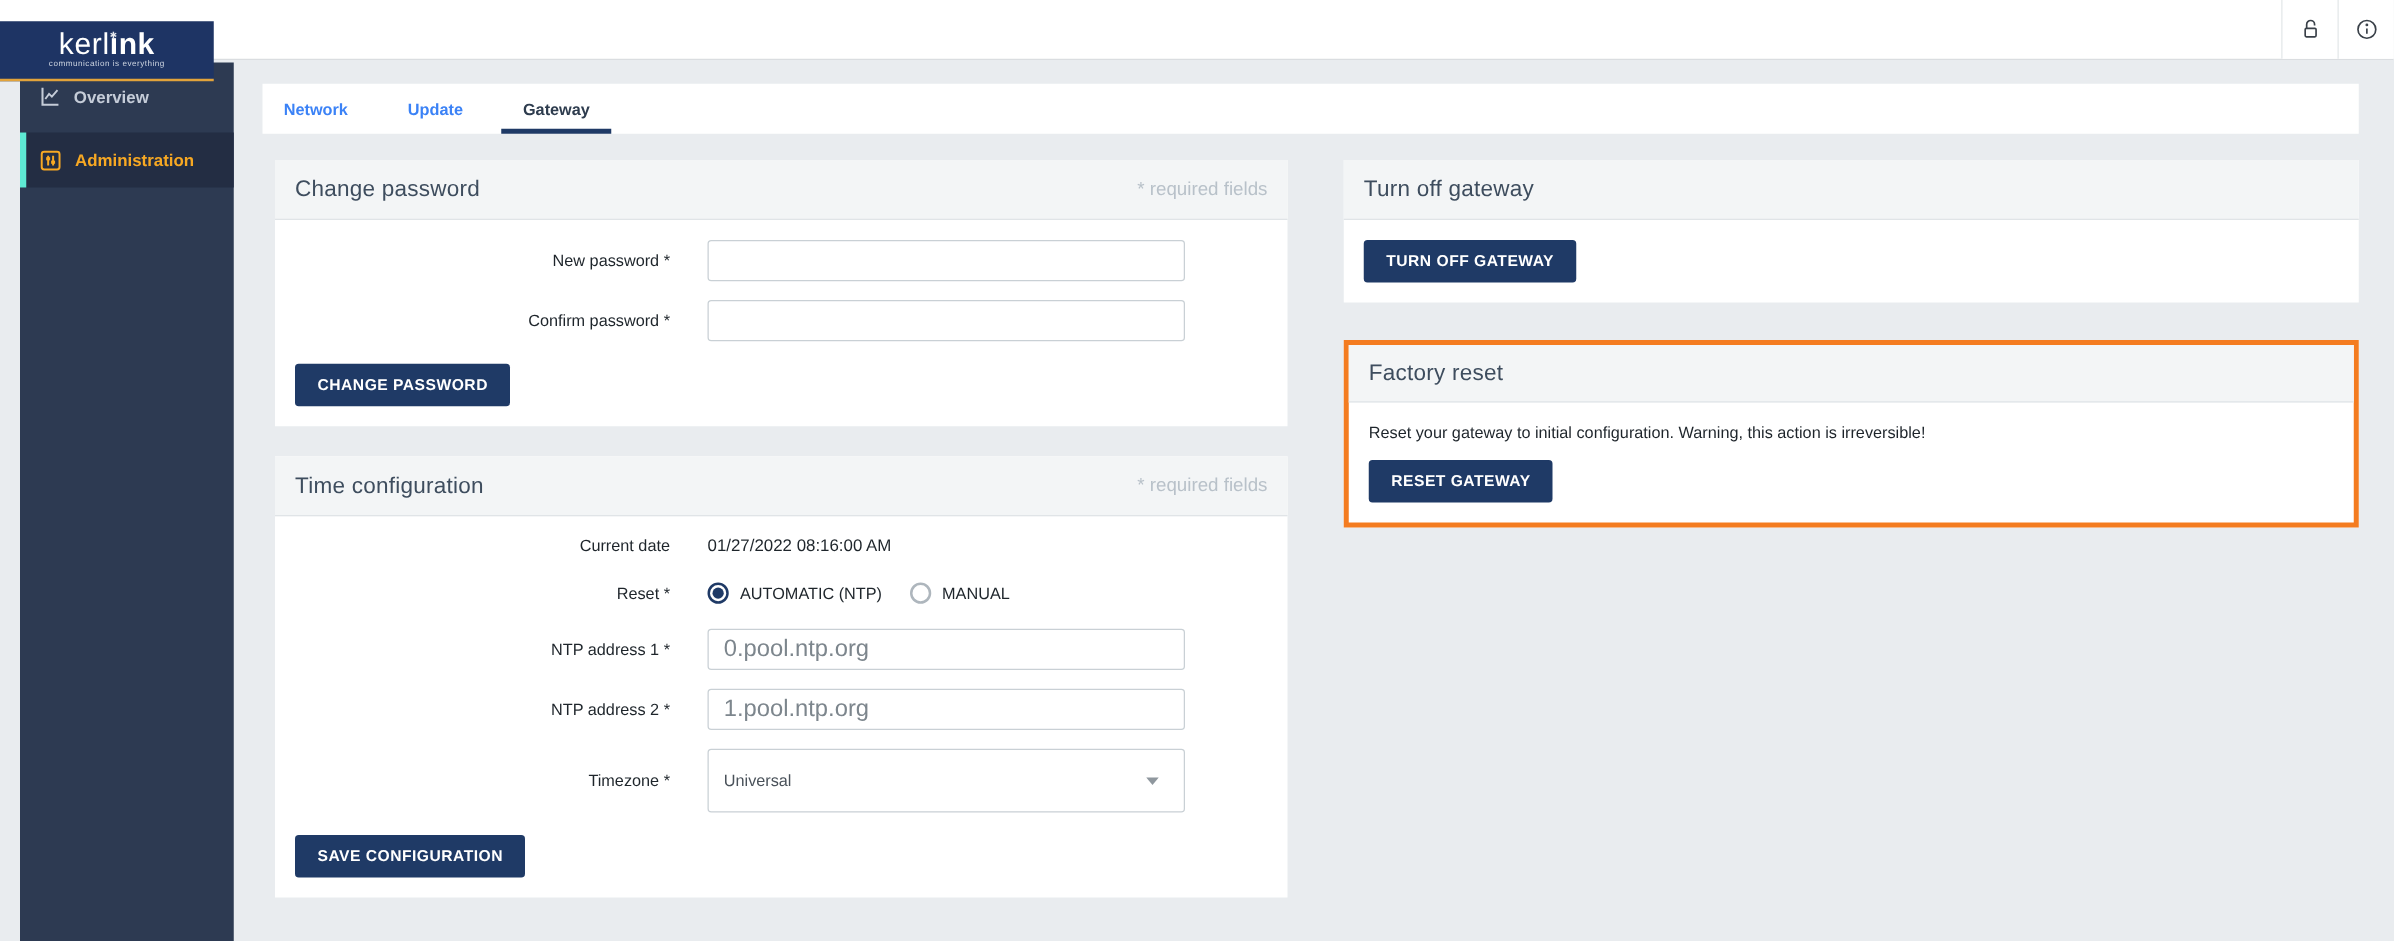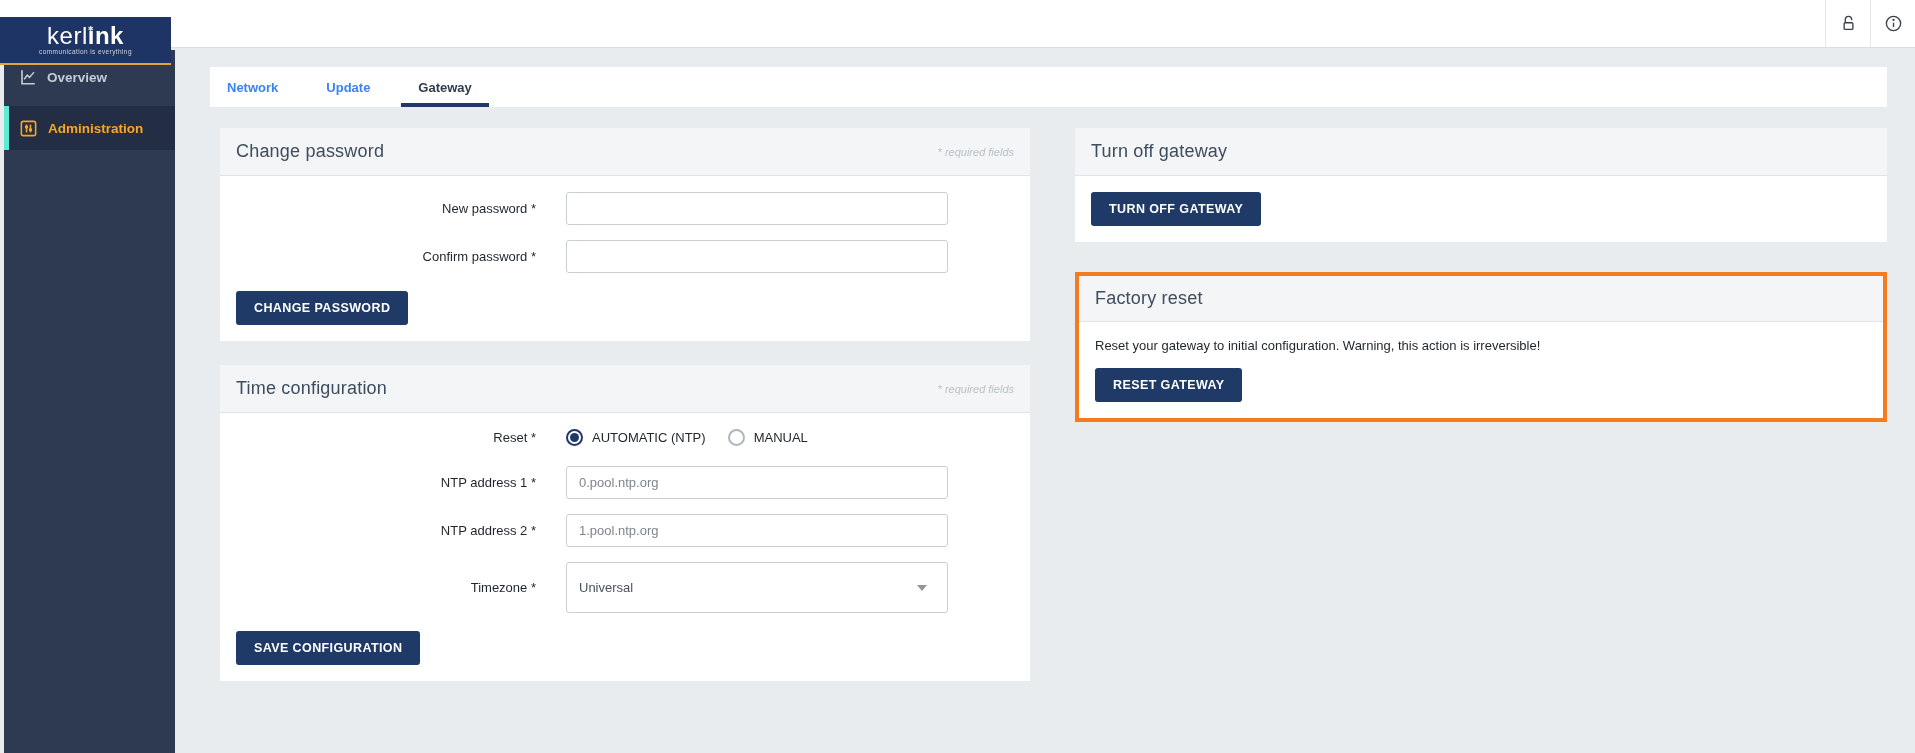--- a/index.html
+++ b/index.html
@@ -36,21 +36,21 @@
   }
   .header-actions { display:flex; height:100%; }
   .hicon {
     width:45px; height:100%; background:#ffffff; border:none;
     border-left:1px solid #e4e7e9; display:flex; align-items:center; justify-content:center;
     cursor:pointer;
   }
   .hicon svg { display:block; }
   
   .sidebar {
-    position:absolute; left:4px; top:50px; width:171px; height:703px;
+    position:absolute; left:16px; top:50px; width:171px; height:703px;
     background:#2d3a52; z-index:4;
   }
   .side-item {
     display:flex; align-items:center; gap:10px;
     height:38px; padding:0 0 0 15px; cursor:pointer;
     color:#c5ccd8; font-size:13.5px; font-weight:600;
     margin-top:8px;
   }
   .side-item .sicon { display:flex; align-items:center; }
   .side-item.active {
@@ -79,32 +79,32 @@
   .col-left { width:810px; margin-right:45px; }
   .col-right { width:812px; }
   
   .card { background:#ffffff; margin-bottom:24px; }
   .card-header {
     background:#f3f5f6; border-bottom:1px solid #e0e4e7;
     height:48px; display:flex; align-items:center; justify-content:space-between;
     padding:0 16px;
   }
   .card-title { font-size:18px; font-weight:400; color:#3e4d5e; letter-spacing:0.2px; }
-  .req { font-size:11px; font-style:italic; color:#b8c1c9; }
+  .req { font-size:15px; color:#b8c1c9; }
   .card-body { padding:16px; }
   
   .frow { display:flex; align-items:center; margin-bottom:15px; }
   .frow:last-child { margin-bottom:0; }
   .flabel {
     width:300px; text-align:right; font-size:13px; color:#1e252b; margin-right:30px;
     flex-shrink:0;
   }
   .tinput {
     width:382px; height:33px; border:1px solid #c9d0d5; border-radius:3px;
-    padding:0 12px; font-size:13px; color:#7d868d; outline:none;
+    padding:0 12px; font-size:19px; color:#7d868d; outline:none;
     font-family:"Liberation Sans","DejaVu Sans",sans-serif; background:#ffffff;
   }
   .fvalue { font-size:13.5px; color:#1e252b; }
   .btn {
     background:#1f3a66; color:#ffffff; border:none; border-radius:3px;
     height:34px; padding:0 18px; font-size:12.5px; font-weight:700;
     letter-spacing:0.4px; cursor:pointer;
     font-family:"Liberation Sans","DejaVu Sans",sans-serif;
   }
   .btn-row { margin-top:18px; }
@@ -225,20 +225,24 @@
             </div>
           </div>
         </section>
 
         <section class="card">
           <div class="card-header">
             <span class="card-title">Time configuration</span>
             <span class="req">* required fields</span>
           </div>
           <div class="card-body">
+            <div class="frow" style="margin-bottom:22px;">
+              <span class="flabel">Current date</span>
+              <span class="fvalue">01/27/2022 08:16:00 AM</span>
+            </div>
             <div class="frow" style="margin-bottom:20px;">
               <span class="flabel">Reset *</span>
               <div class="radios">
                 <span class="radio-opt">
                   <span class="rdot selected"></span>
                   <span class="ropt-label">AUTOMATIC (NTP)</span>
                 </span>
                 <span class="radio-opt">
                   <span class="rdot"></span>
                   <span class="ropt-label">MANUAL</span>

